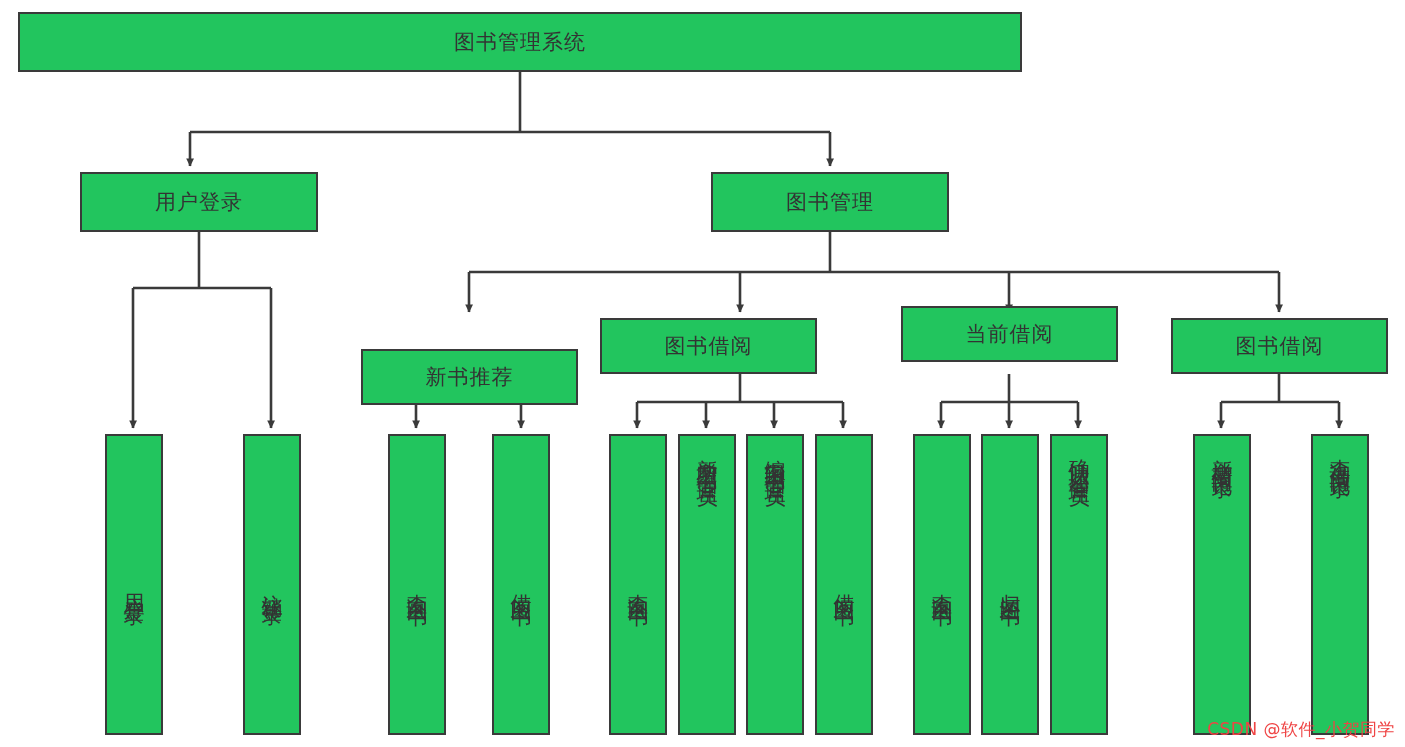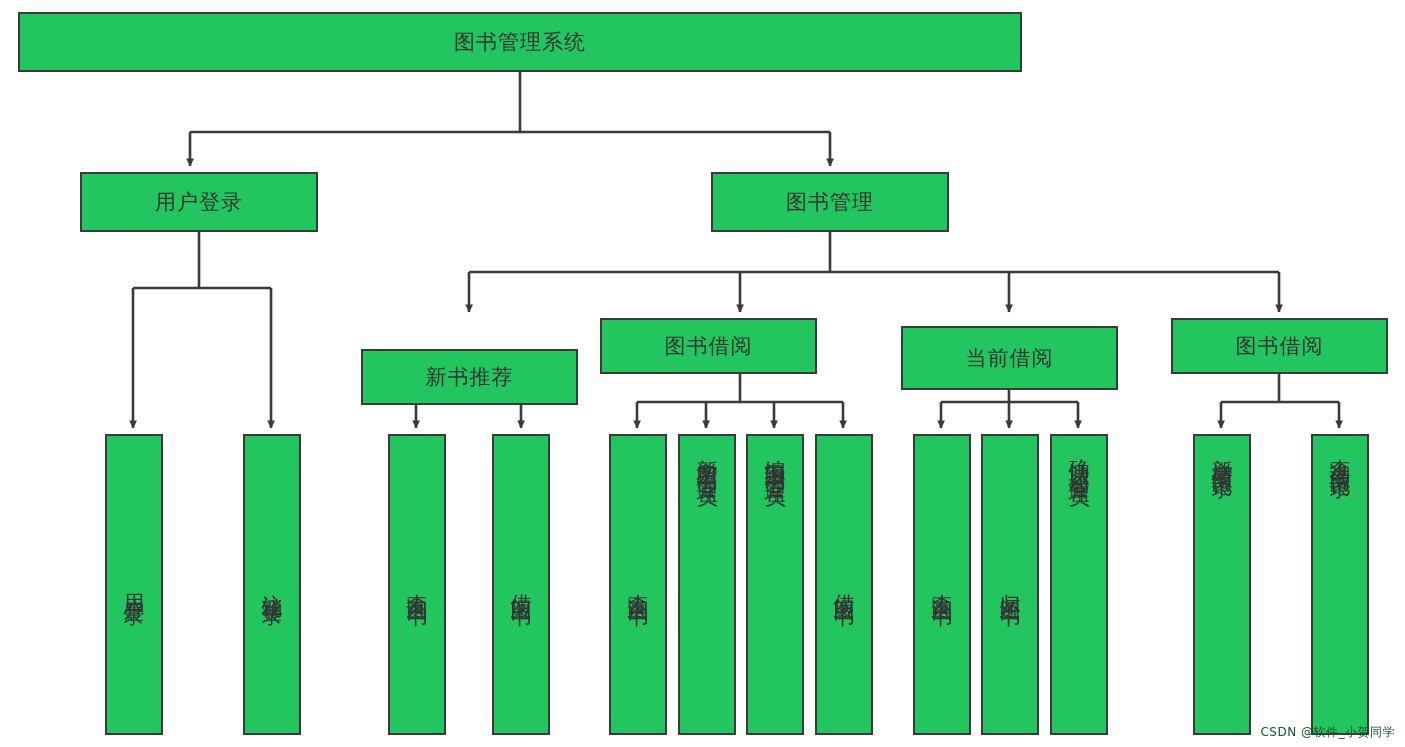--- a/index.html
+++ b/index.html
@@ -61,22 +61,22 @@
     margin-top: 0;
   }
   .node.v.midalign {
     align-items: center;
     padding-top: 0;
   }
   #watermark {
     position: absolute;
     right: 10px;
     bottom: 6px;
-    font-size: 12px;
-    color: #14532d;
+    font-size: 17px;
+    color: #ef4444;
     letter-spacing: 0.5px;
     white-space: nowrap;
     user-select: none;
   }
 </style>
 </head>
 <body>
 
 <div id="canvas">
 
@@ -140,21 +140,21 @@
   <div class="node h" style="left:711px; top:172px; width:238px; height:60px;">
     <span>图书管理</span>
   </div>
 
   <div class="node h" style="left:361px; top:318px; width:217px; height:56px;margin-top:31px;">
     <span>新书推荐</span>
   </div>
   <div class="node h" style="left:600px; top:318px; width:217px; height:56px;">
     <span>图书借阅</span>
   </div>
-  <div class="node h" style="left:901px; top:326px; width:217px; height:64px;">
+  <div class="node h" style="left:901px; top:306px; width:217px; height:56px;">
     <span>当前借阅</span>
   </div>
   <div class="node h" style="left:1171px; top:318px; width:217px; height:56px;">
     <span>图书借阅</span>
   </div>
 
   <div class="node v midalign" style="left:105px; top:434px; width:58px; height:301px;">
     <span class="vtext">用户登录</span>
   </div>
   <div class="node v midalign" style="left:243px; top:434px; width:58px; height:301px;">

